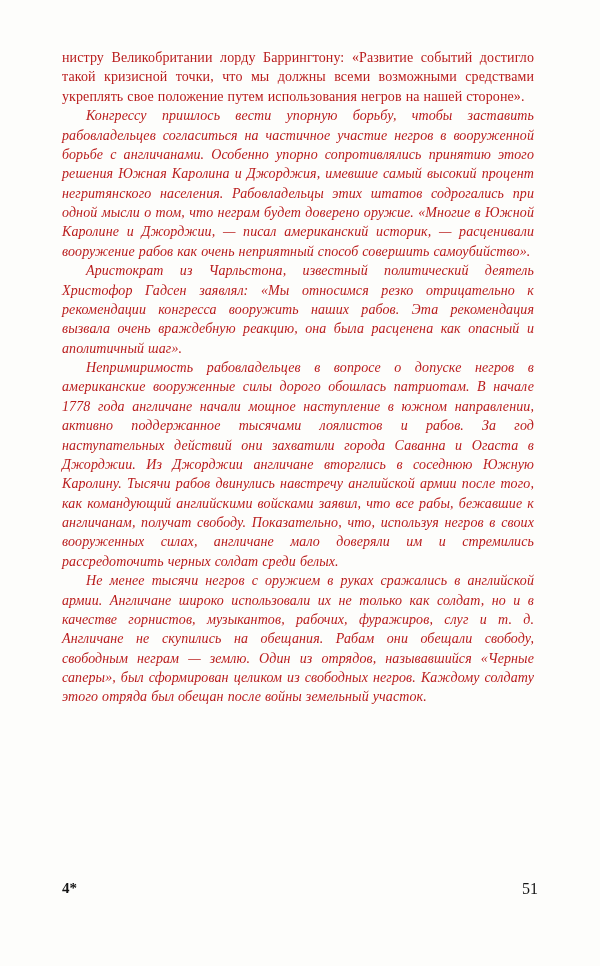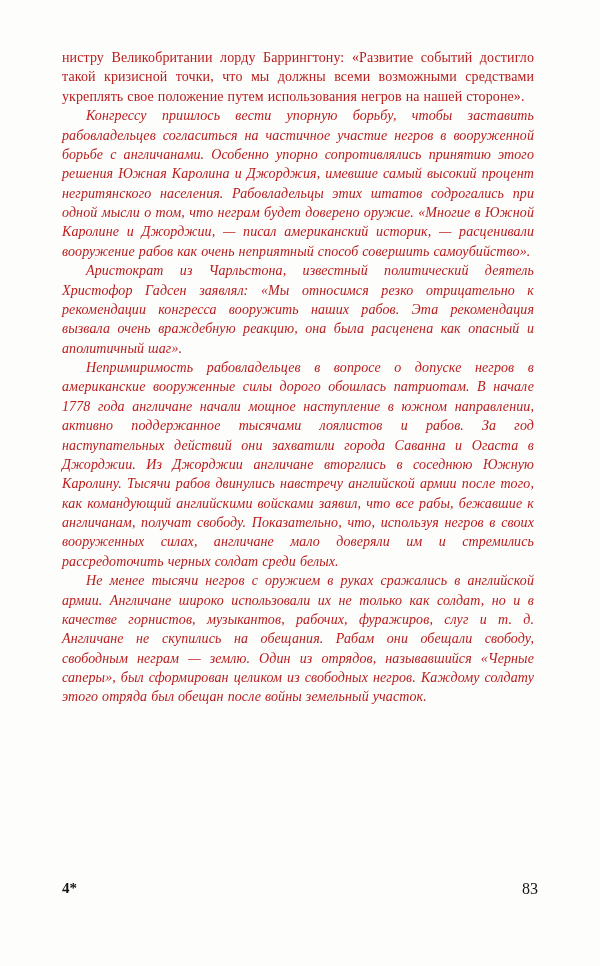--- a/index.html
+++ b/index.html
@@ -79,16 +79,16 @@
   <div class="text-column">
     <p class="para">нистру Великобритании лорду Баррингтону: «Развитие событий достигло такой кризисной точки, что мы должны всеми возможными средствами укреплять свое положение путем использования негров на нашей стороне».</p>
     <p class="para indent">Конгрессу пришлось вести упорную борьбу, чтобы заставить рабовладельцев согласиться на частичное участие негров в вооруженной борьбе с англичанами. Особенно упорно сопротивлялись принятию этого решения Южная Каролина и Джорджия, имевшие самый высокий процент негритянского населения. Рабовладельцы этих штатов содрогались при одной мысли о том, что неграм будет доверено оружие. «Многие в Южной Каролине и Джорджии, — писал американский историк, — расценивали вооружение рабов как очень неприятный способ совершить самоубийство».</p>
     <p class="para indent">Аристократ из Чарльстона, известный политический деятель Христофор Гадсен заявлял: «Мы относимся резко отрицательно к рекомендации конгресса вооружить наших рабов. Эта рекомендация вызвала очень враждебную реакцию, она была расценена как опасный и аполитичный шаг».</p>
     <p class="para indent">Непримиримость рабовладельцев в вопросе о допуске негров в американские вооруженные силы дорого обошлась патриотам. В начале 1778 года англичане начали мощное наступление в южном направлении, активно поддержанное тысячами лоялистов и рабов. За год наступательных действий они захватили города Саванна и Огаста в Джорджии. Из Джорджии англичане вторглись в соседнюю Южную Каролину. Тысячи рабов двинулись навстречу английской армии после того, как командующий английскими войсками заявил, что все рабы, бежавшие к англичанам, получат свободу. Показательно, что, используя негров в своих вооруженных силах, англичане мало доверяли им и стремились рассредоточить черных солдат среди белых.</p>
     <p class="para indent">Не менее тысячи негров с оружием в руках сражались в английской армии. Англичане широко использовали их не только как солдат, но и в качестве горнистов, музыкантов, рабочих, фуражиров, слуг и т. д. Англичане не скупились на обещания. Рабам они обещали свободу, свободным неграм — землю. Один из отрядов, называвшийся «Черные саперы», был сформирован целиком из свободных негров. Каждому солдату этого отряда был обещан после войны земельный участок.</p>
   </div>
 
   <div class="footer">
     <span class="folio-left">4*</span>
-    <span class="folio-right">83</span>
+    <span class="folio-right">51</span>
   </div>
 
 </div>
 
 </body></html>

